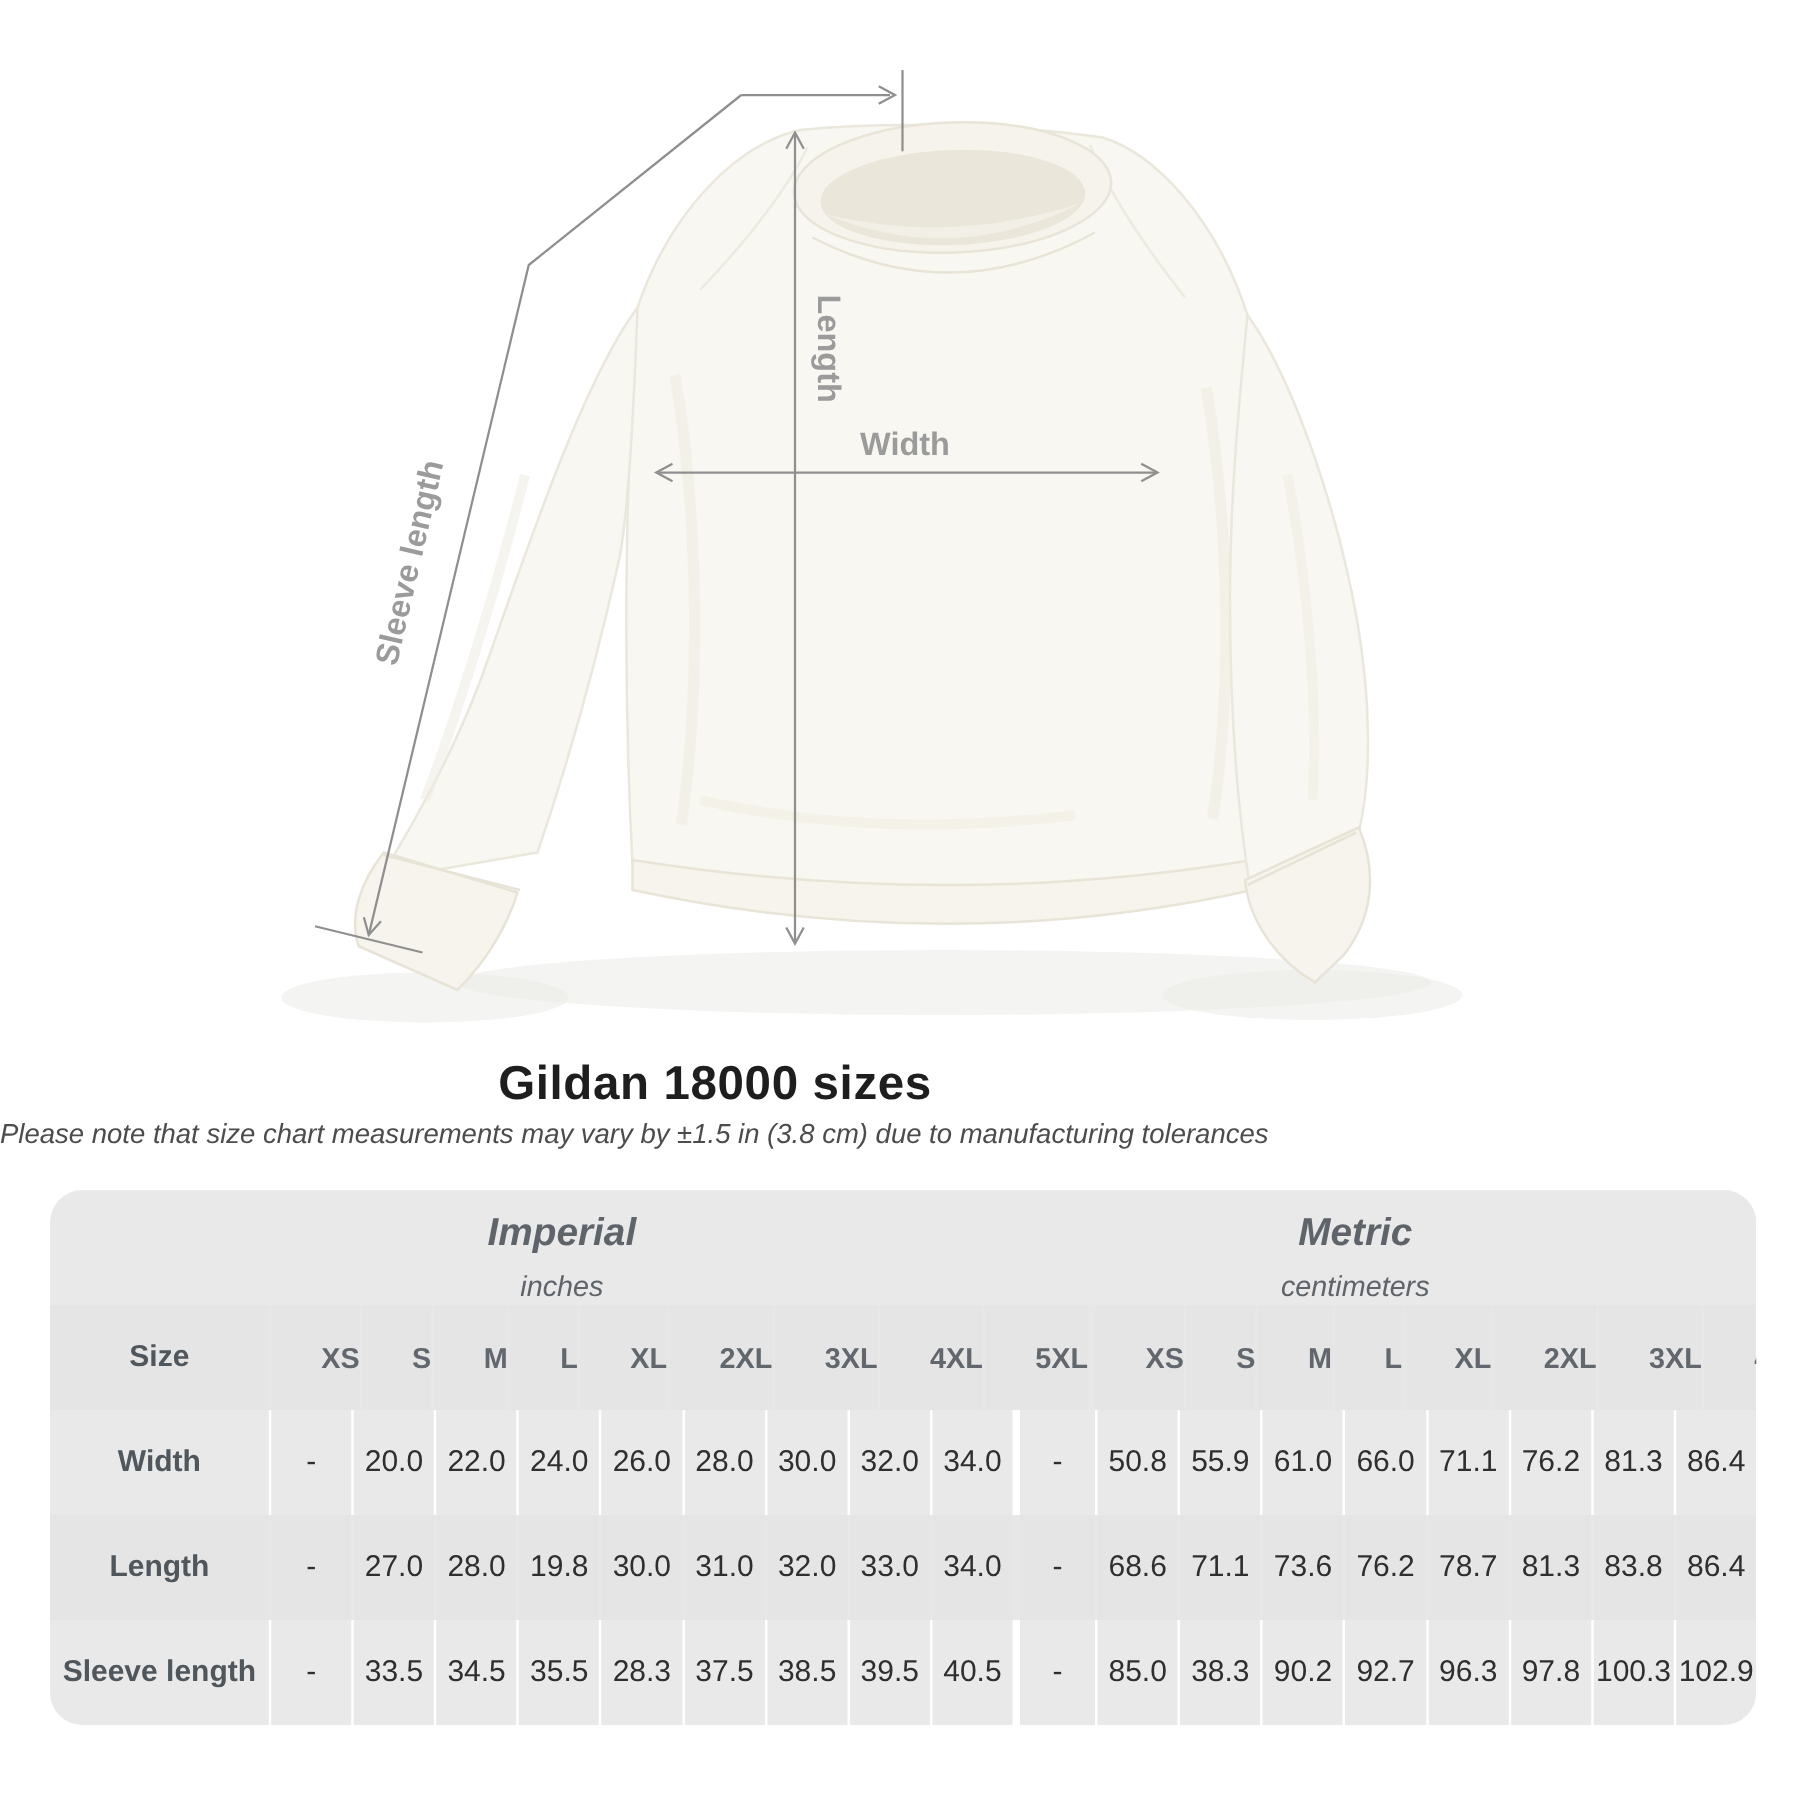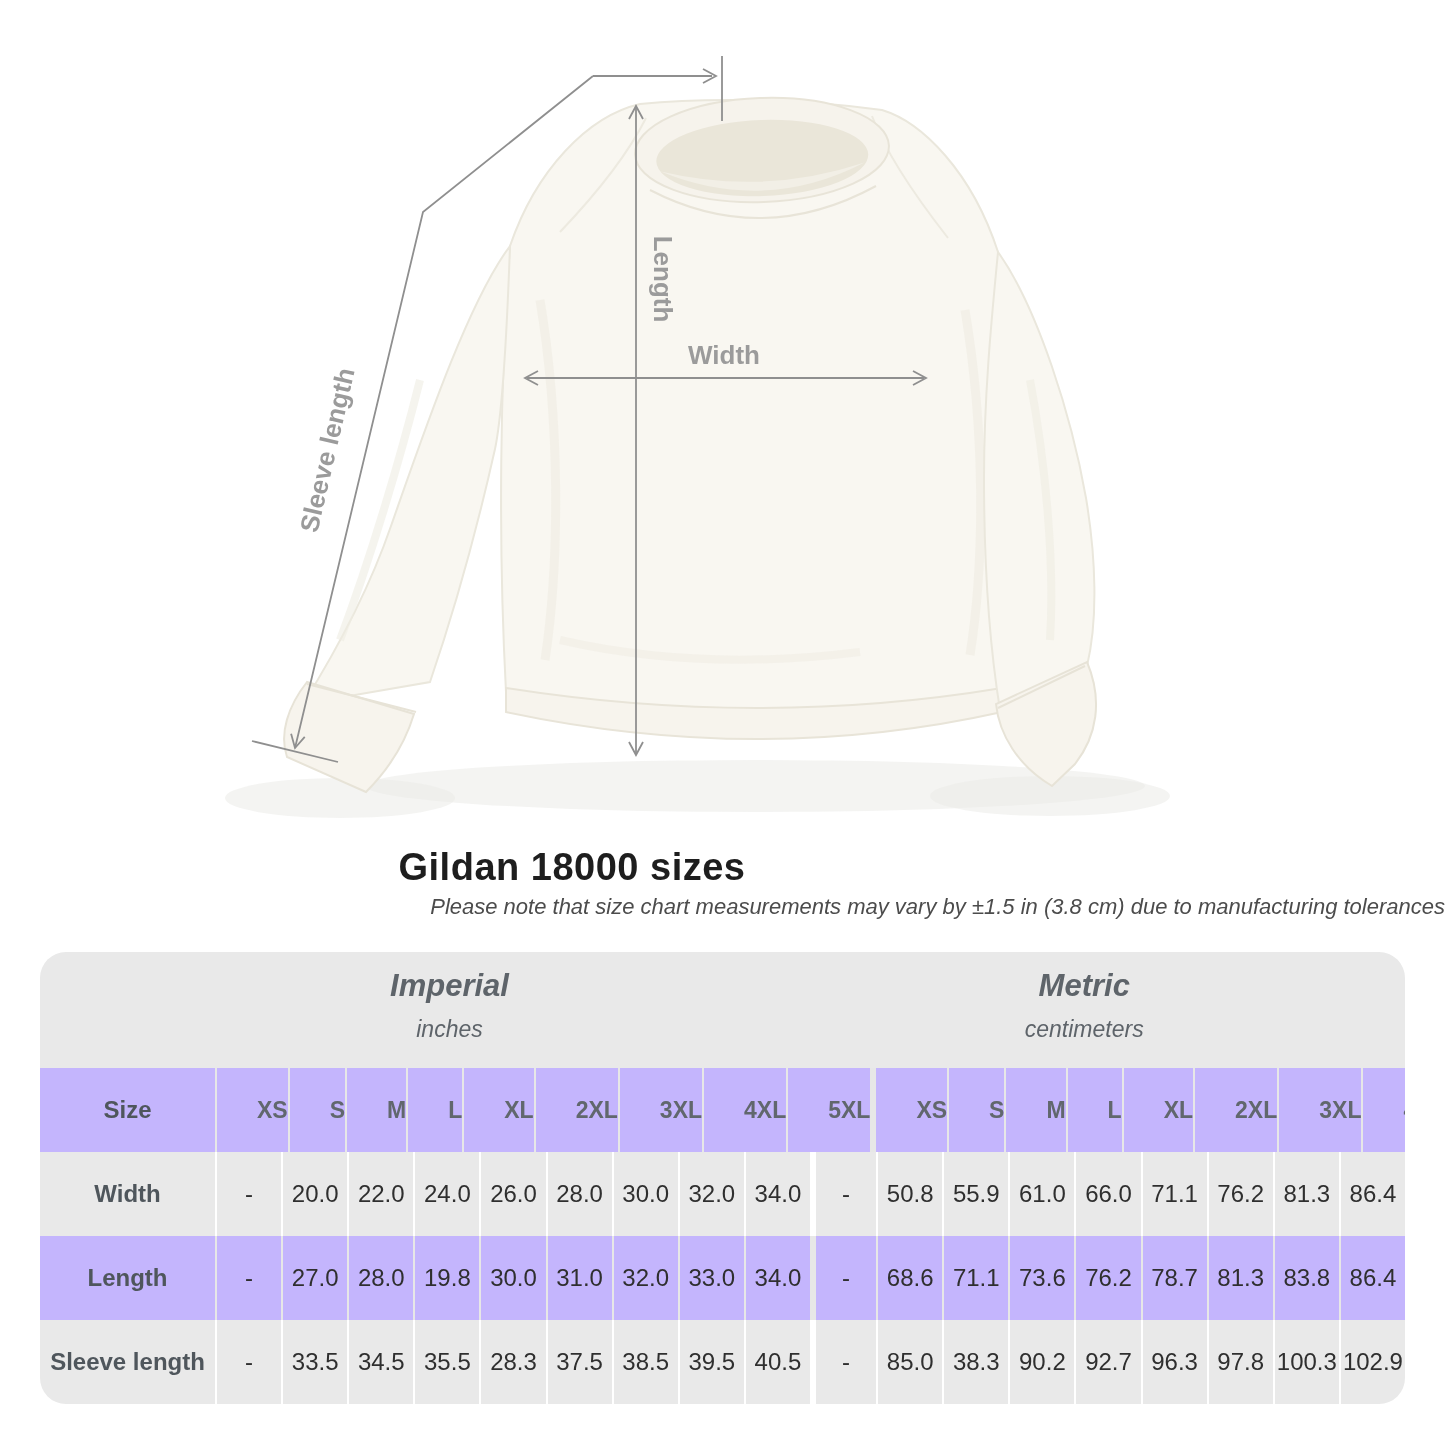--- a/index.html
+++ b/index.html
@@ -11,35 +11,35 @@
     overflow:hidden;
   }
   .photo-wrap { position:absolute; left:0; top:0; width:1445px; height:840px; }
   .page-title {
     position:absolute; top:846px; left:0; width:1144px;
     text-align:center; font-size:38px; font-weight:bold;
     color:#1e1e1e; letter-spacing:.5px;
   }
   .page-subtitle {
     position:absolute; top:894px; left:0; width:1445px;
-    text-align:right; font-size:22px; font-style:italic; color:#4c4c4c;
+    text-align:left; font-size:22px; font-style:italic; color:#4c4c4c;
   }
   .size-table {
     position:absolute; left:40px; top:952px; width:1365px;
     border-radius:26px; overflow:hidden;
   }
-  .band { height:116px; background:#e9e9e9; position:relative; }
+  .band { height:92px; background:#e9e9e9; position:relative; }
   .grp { position:absolute; top:16px; transform:translateX(-50%); text-align:center; color:#5e646a; }
   .grp-imperial { left:30%; }
   .grp-metric { left:76.5%; }
   .g-name { font-size:31px; font-weight:bold; font-style:italic; }
   .g-unit { font-size:23px; font-style:italic; margin-top:12px; }
   .trow { display:grid; grid-template-columns:175px repeat(18, 1fr); height:84px; }
   .trow.gray { background:#e9e9e9; --sep:#ffffff; }
-  .trow.white { background:#c4b5fd; --sep:#e7e7e7; }
+  .trow.white { background:#e5e5e5; --sep:#e7e7e7; }
   .tcell {
     display:flex; align-items:center; justify-content:center;
     border-left:2px solid var(--sep);
     font-size:24px; color:#2f2f2f; box-sizing:border-box;
     white-space:nowrap;
   }
   .tcell.first { border-left:none; }
   .tcell.half  { border-left-width:6px; }
   .tcell.rowlabel { font-weight:bold; color:#4f565c; }
   .tcell.sizehead { font-weight:bold; color:#61676d; font-size:23px;padding-left:40px; }

